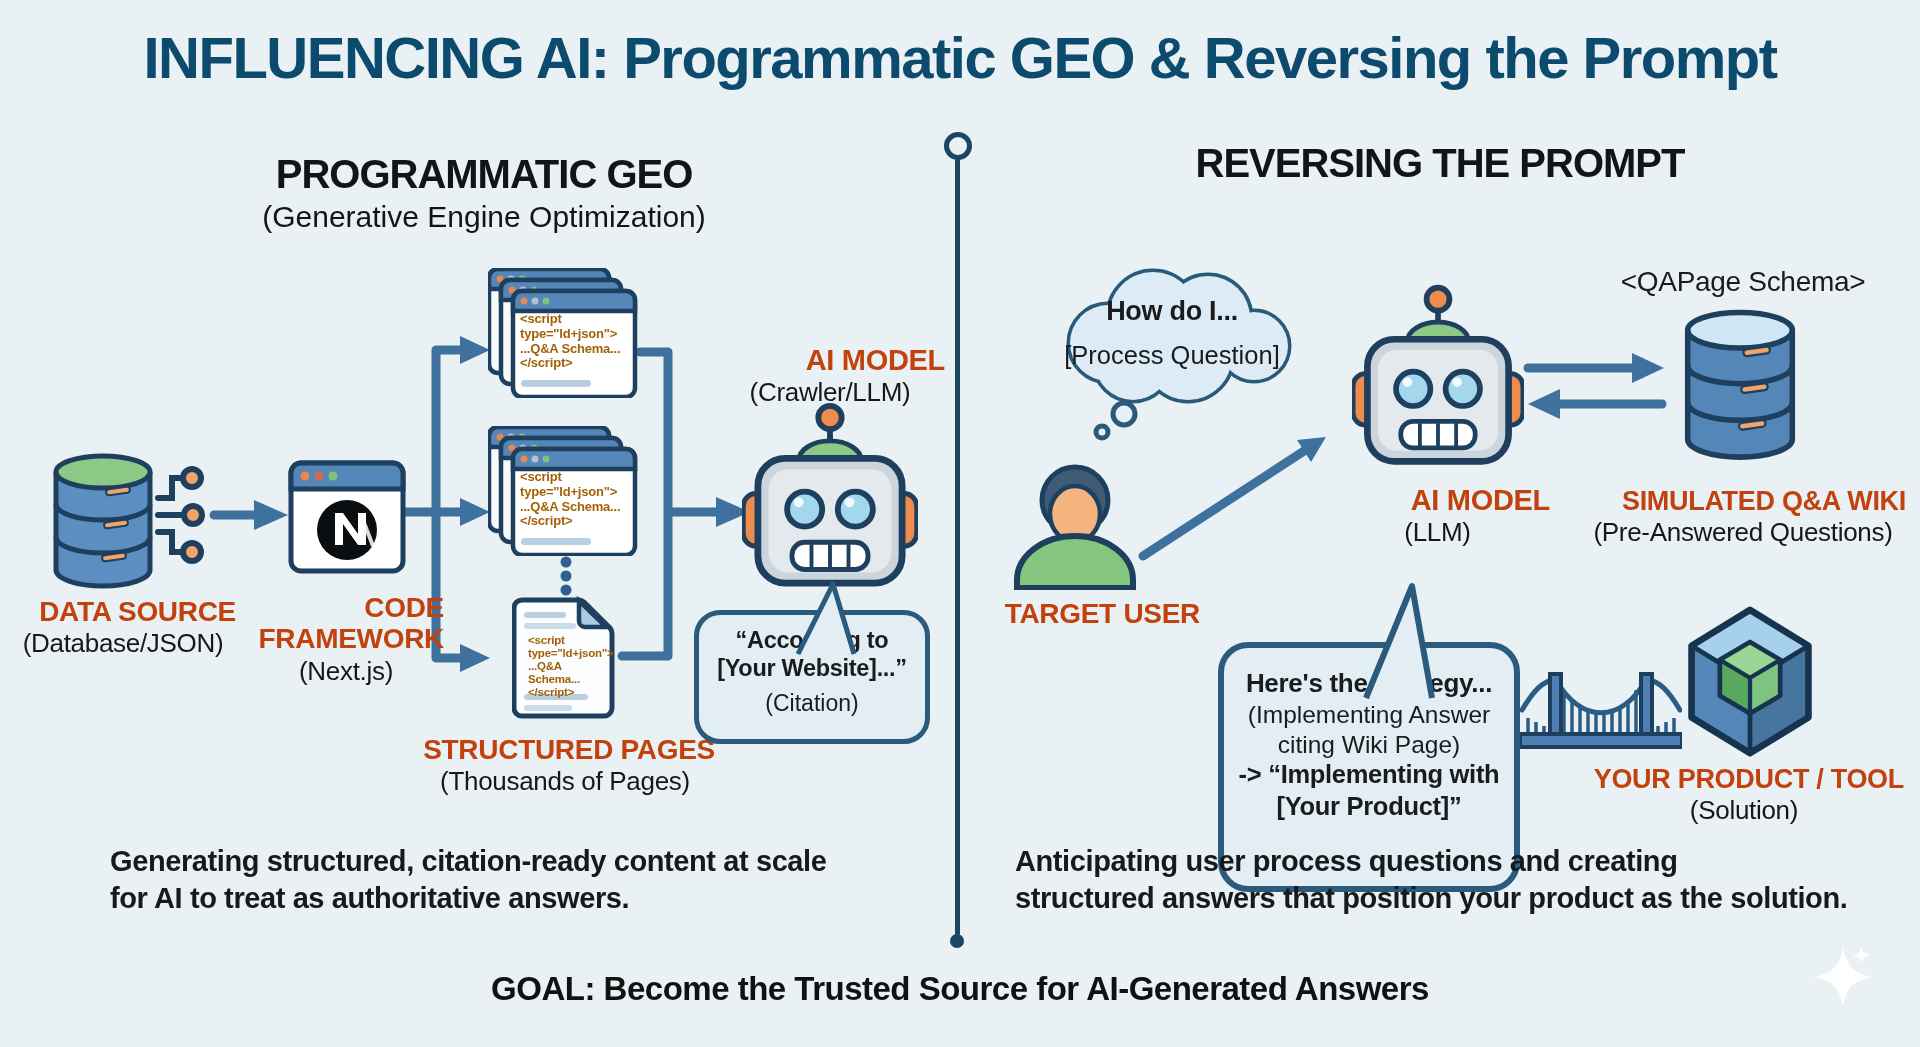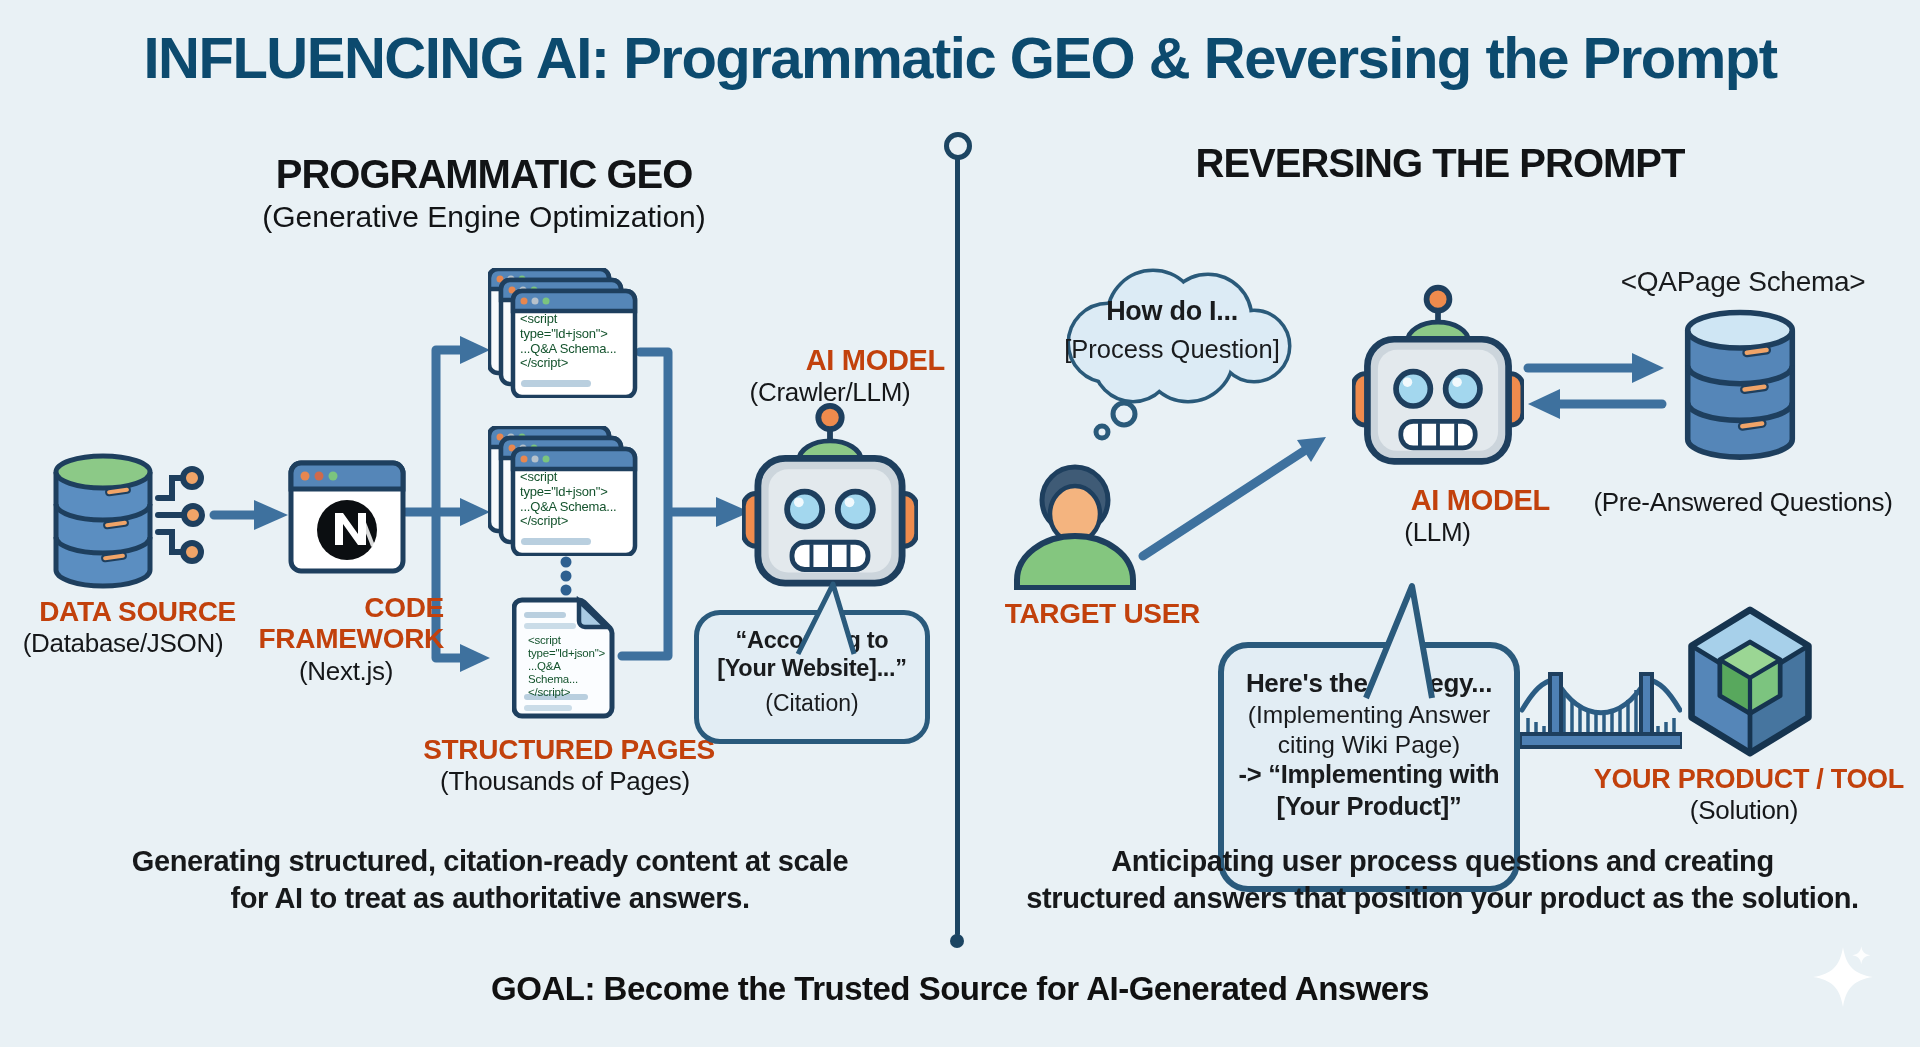--- a/index.html
+++ b/index.html
@@ -6,24 +6,24 @@
   #canvas{position:relative;width:1920px;height:1047px;background:#e9f1f5;overflow:hidden;
           font-family:"Liberation Sans",sans-serif;color:#191b1d;}
   .abs{position:absolute;}
   .ctr{text-align:center;}
   .prel{white-space:pre-line;}
   .title{left:0;right:0;top:24px;font-size:58px;font-weight:700;letter-spacing:-1.5px;color:#0c4a6e;text-align:center;}
   .h2{font-size:40px;font-weight:700;letter-spacing:-1px;color:#121416;line-height:1.08;}
   .h2sub{font-size:30px;font-weight:400;color:#121416;margin-top:4px;}
   .lbl{font-size:28px;font-weight:700;letter-spacing:-.3px;color:#c2410c;line-height:1.12;text-align:right;}
   .sub{font-size:26px;font-weight:400;letter-spacing:-.3px;color:#151719;line-height:1.15;margin-top:2px;}
-  .code{font-size:13px;font-weight:400;line-height:1.14;color:#14532d;letter-spacing:-.2px;}
+  .code{font-size:13px;font-weight:700;line-height:1.14;color:#a16207;letter-spacing:-.2px;}
   .codesm{font-size:11.5px;}
   .bubble{background:#e2edf4;border:5px solid #2a5a7c;border-radius:26px;box-sizing:border-box;}
-  .caption{font-size:29px;font-weight:700;letter-spacing:-.4px;color:#17191b;line-height:1.26;text-align:center;}
+  .caption{font-size:29px;font-weight:700;letter-spacing:-.4px;color:#17191b;line-height:1.26;}
   .goal{left:0;right:0;top:970px;font-size:33px;font-weight:700;letter-spacing:-.5px;color:#111;text-align:center;}
   .divline{left:955px;top:156px;width:5px;height:780px;background:#1c4562;border-radius:3px;}
   .divring{left:944px;top:132px;width:18px;height:18px;border:5px solid #1c4562;border-radius:50%;}
   .divdot{left:950px;top:934px;width:14px;height:14px;background:#1c4562;border-radius:50%;}
   svg{display:block;}
 </style>
 </head>
 <body>
 
 <div id="canvas">
@@ -219,21 +219,21 @@
         <circle cx="170" cy="70" r="42"></circle>
       <circle cx="216" cy="98" r="34"></circle>
         <circle cx="150" cy="108" r="44"></circle>
         <circle cx="95" cy="114" r="38"></circle>
     </g>
     <circle cx="86" cy="166" r="11" fill="#e7f0f6" stroke="#2a5a7a" stroke-width="5"></circle>
     <circle cx="64" cy="184" r="6" fill="#e7f0f6" stroke="#2a5a7a" stroke-width="5"></circle>
   </svg>
   <div class="abs ctr" style="left:1056px;top:296px;width:232px;">
     <div style="font-size:27px;font-weight:700;letter-spacing:-.3px;">How do I...</div>
-    <div style="font-size:25.5px;margin-top:8px;">[Process Question]</div>
+    <div style="font-size:25.5px;margin-top:14px;">[Process Question]</div>
   </div>
 
   <svg class="abs" style="left:1005px;top:458px;" width="140" height="132" viewBox="0 0 140 132">
     <circle cx="70" cy="42" r="33" fill="#3f5b76" stroke="#1e3f5e" stroke-width="5"></circle>
     <ellipse cx="70" cy="56" rx="25" ry="28" fill="#f4b47f" stroke="#1e3f5e" stroke-width="4.5"></ellipse>
     <path d="M12,130 v-8 a58,44 0 0 1 116,0 v8 z" fill="#84c67f" stroke="#1e3f5e" stroke-width="6"></path>
   </svg>
   <div class="abs ctr lbl" style="left:955px;top:598px;width:245px;">TARGET USER</div>
 
   <svg class="abs" style="left:1352px;top:282px;" width="172" height="186">
@@ -242,20 +242,21 @@
   <div class="abs ctr" style="left:1325px;top:484px;width:225px;">
     <div class="lbl" style="font-size:29px;">AI MODEL</div>
     <div class="sub">(LLM)</div>
   </div>
 
   <div class="abs ctr" style="left:1590px;top:266px;width:306px;font-size:28px;letter-spacing:-.3px;">&lt;QAPage Schema&gt;</div>
   <svg class="abs" style="left:1678px;top:308px;--db-top:#cfe6f4;--db-body:#5586b8;" width="124" height="158">
       <use href="#dbcyl"></use>
     </svg>
   <div class="abs ctr" style="left:1580px;top:486px;width:326px;">
+    <div class="lbl" style="font-size:27px;">SIMULATED Q&amp;A WIKI</div>
     <div class="sub">(Pre-Answered Questions)</div>
   </div>
 
   <div class="abs bubble ctr" style="left:1218px;top:642px;width:302px;height:250px;border-width:6px;border-radius:30px;padding-top:20px;">
     <div style="font-size:26px;font-weight:700;letter-spacing:-.3px;line-height:1.22;">Here's the strategy...</div>
     <div style="font-size:24.5px;line-height:1.22;">(Implementing Answer</div>
     <div style="font-size:24.5px;line-height:1.22;">citing Wiki Page)</div>
     <div style="font-size:25.5px;font-weight:700;letter-spacing:-.3px;line-height:1.22;">-&gt; “Implementing with</div>
     <div style="font-size:25.5px;font-weight:700;letter-spacing:-.3px;line-height:1.22;">[Your Product]”</div>
   </div>

